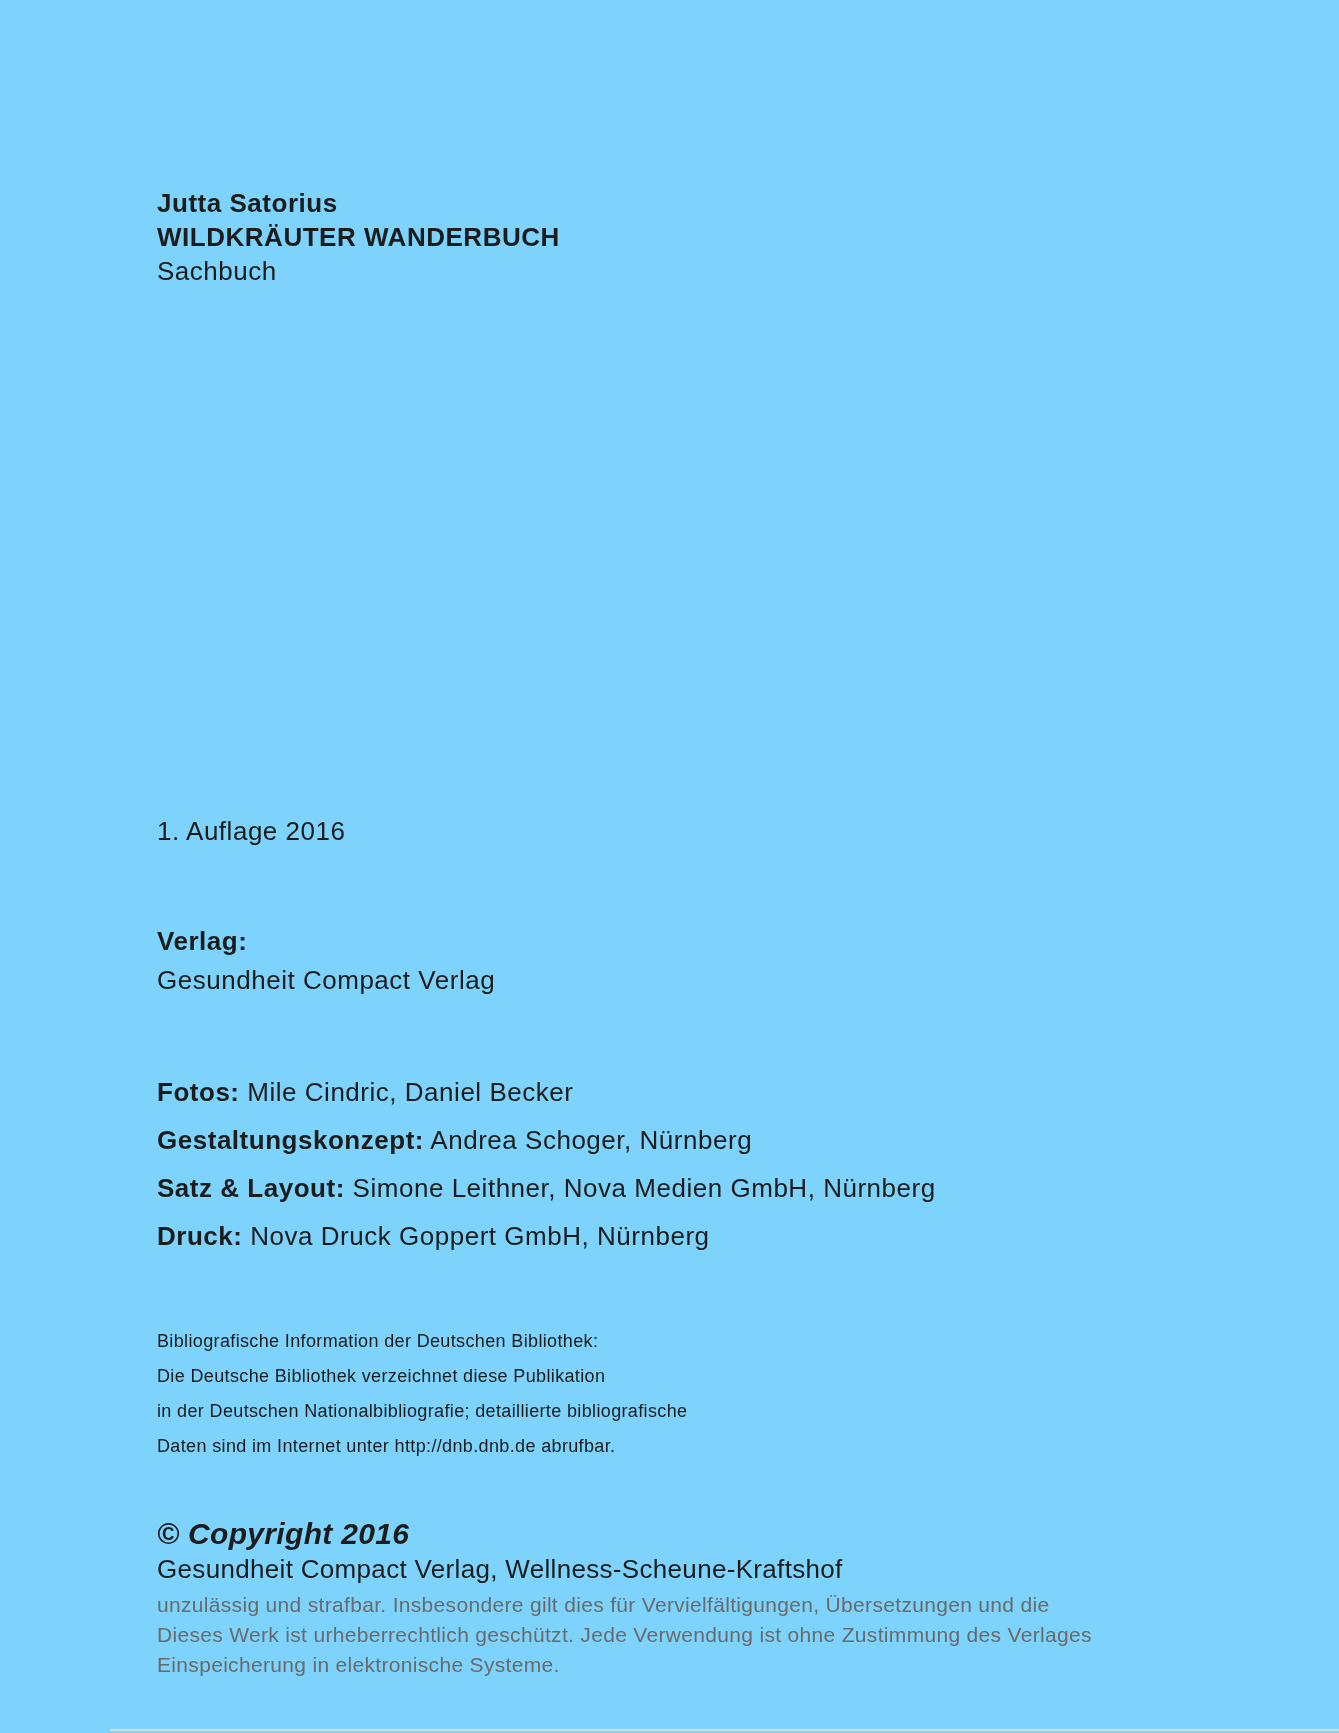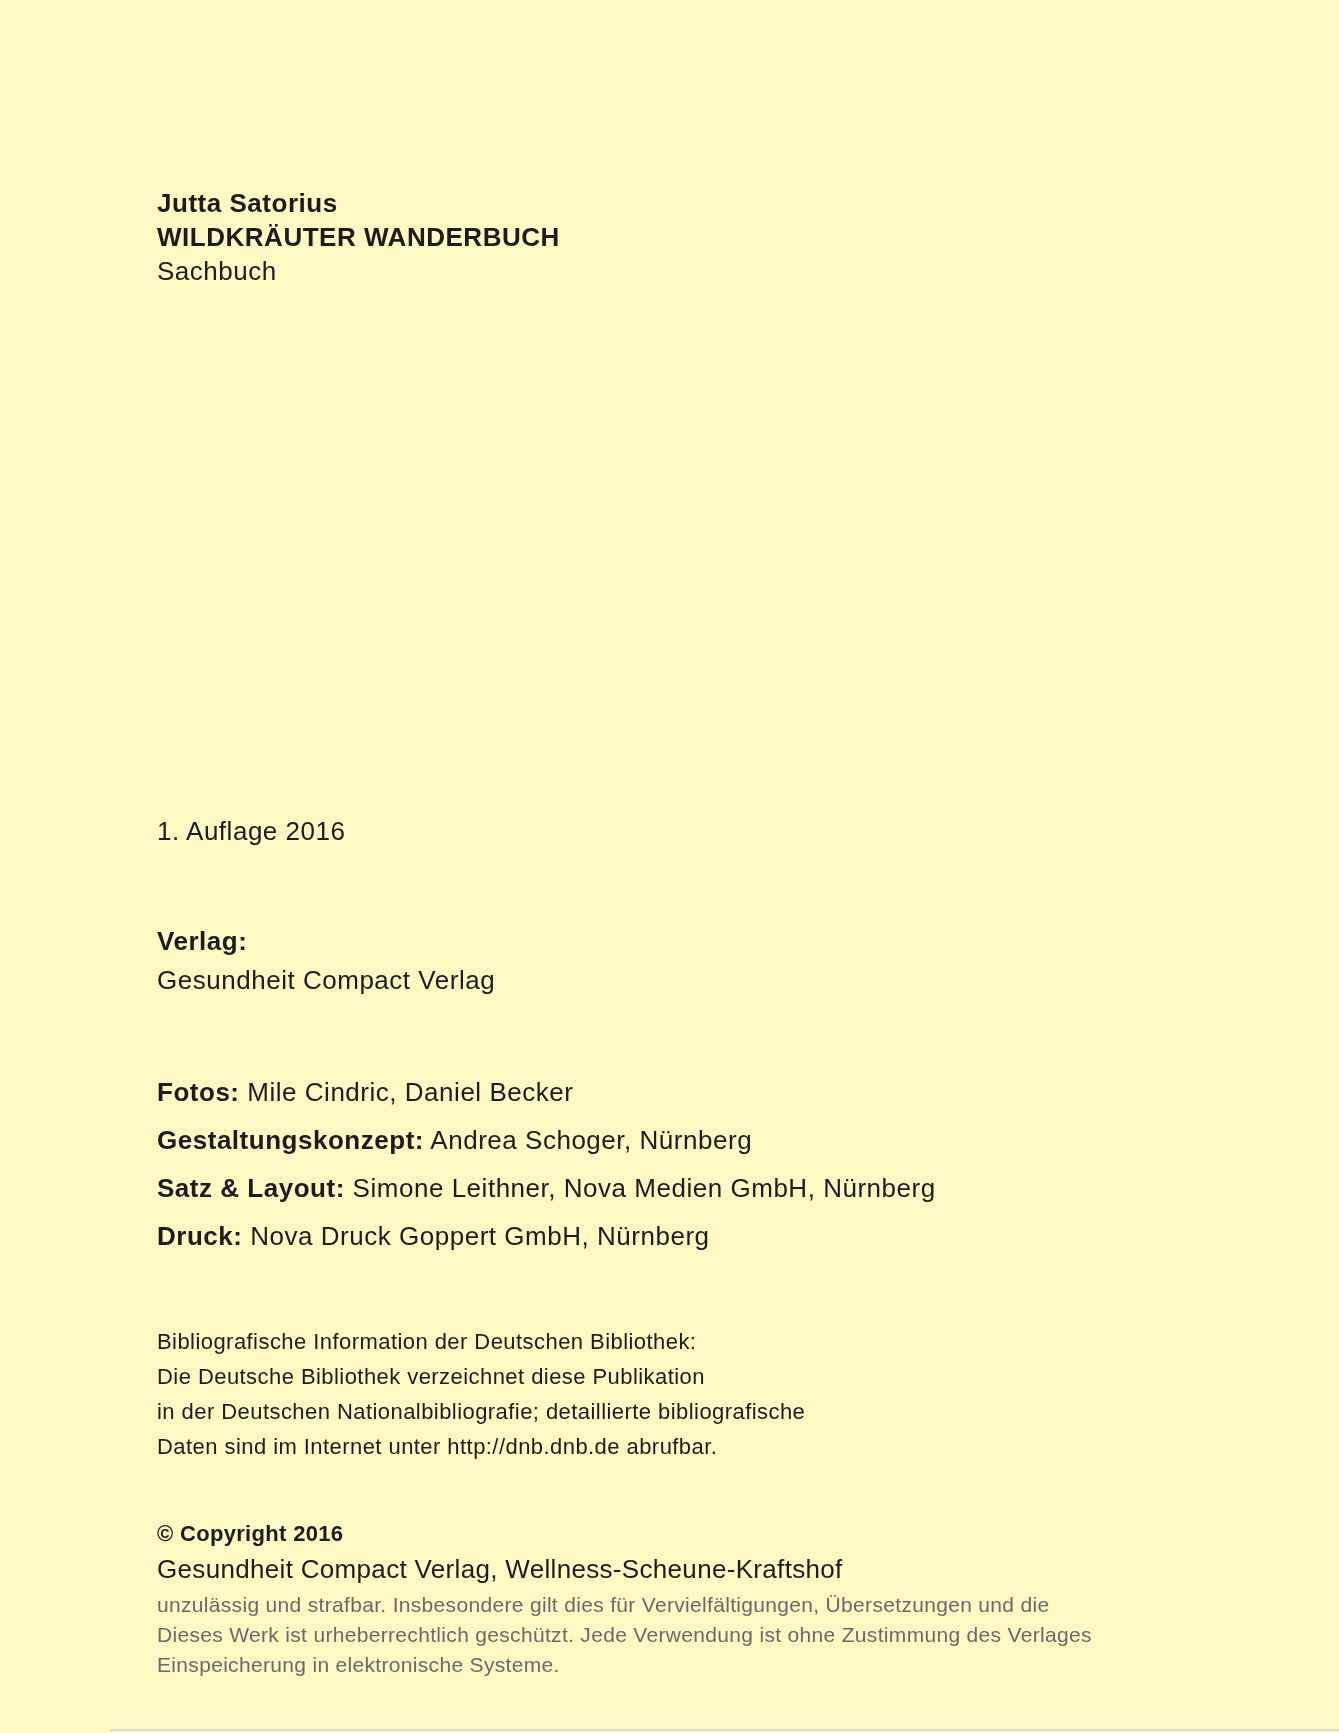--- a/index.html
+++ b/index.html
@@ -1,20 +1,20 @@
 <!DOCTYPE html>
 <html><head>
 <meta charset="utf-8">
 <style>
   html, body { margin: 0; padding: 0; background: #ffffff; }
   .page {
     position: relative;
     width: 1339px;
     height: 1733px;
-    background: #fef9c3;
+    background: #7dd3fc;
     font-family: "Liberation Sans", sans-serif;
     color: #1c1c1c;
     overflow: hidden;
   }
   .block { position: absolute; left: 157px; }
   .b { font-weight: bold; }
 
   
   .book-id { top: 186px; font-size: 26px; line-height: 34px; letter-spacing: 0.02em; }
 
@@ -22,25 +22,25 @@
   .edition { top: 816px; font-size: 26px; line-height: 30px; letter-spacing: 0.02em; }
 
   
   .publisher { top: 922px; font-size: 26px; line-height: 39px; letter-spacing: 0.02em; }
 
   
   .credits { top: 1079px; font-size: 26px; letter-spacing: 0.02em; }
   .credits p { margin: 0 0 22px 0; line-height: 26px; }
 
   
-  .biblio { top: 1324px; font-size: 22px; line-height: 35px; letter-spacing: 0.02em; }
+  .biblio { top: 1324px; font-size: 18px; line-height: 35px; letter-spacing: 0.02em; }
 
   
   .copyright { top: 1517px; letter-spacing: 0.02em; }
-  .copyright .c-heading { font-size: 22px; font-weight: bold; line-height: 34px; }
+  .copyright .c-heading { font-size: 30px; font-weight: bold; line-height: 34px; font-style: italic; }
   .copyright .c-holder  { font-size: 26px; line-height: 37px; }
   .copyright .c-notice  { font-size: 21px; line-height: 30px; color: #6a6a6a; margin-top: 2px; }
 
   
   .bottom-rule {
     position: absolute;
     left: 110px;
     right: 0;
     top: 1729px;
     height: 2px;

